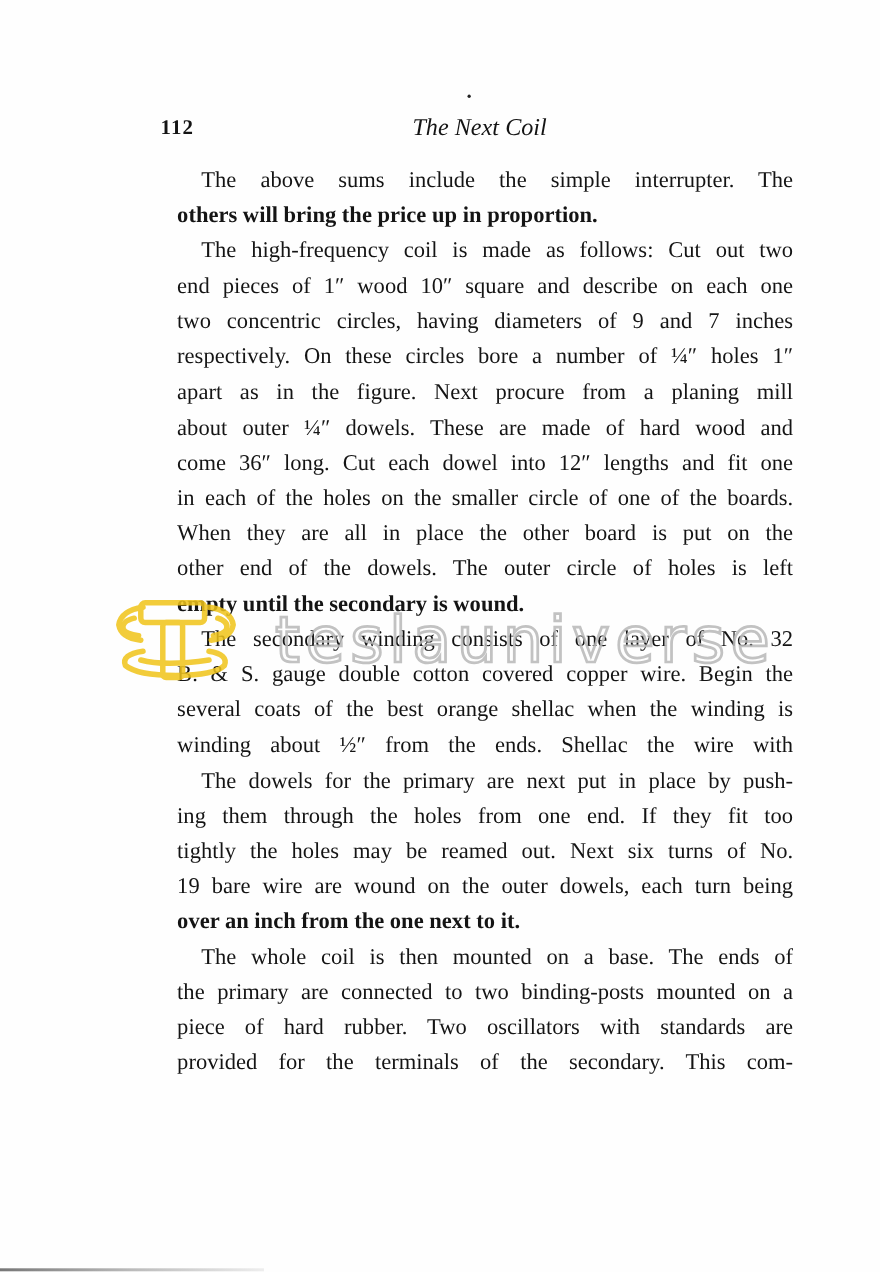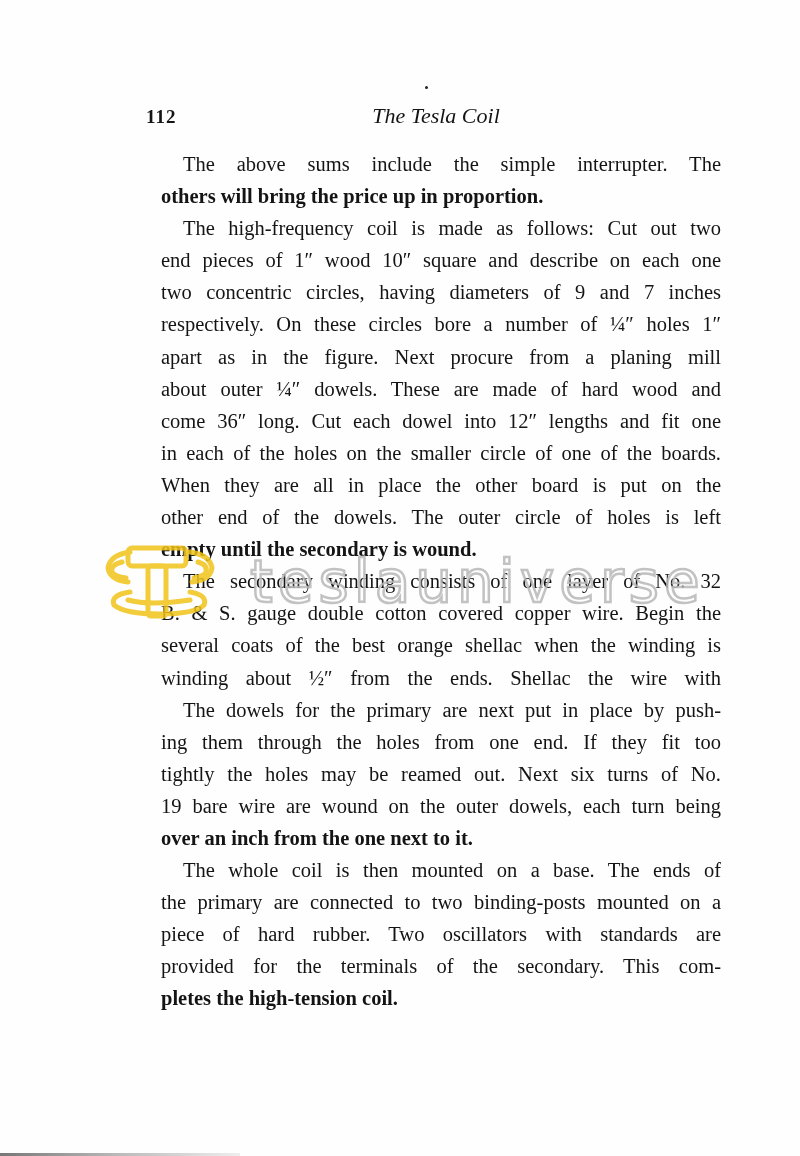--- a/index.html
+++ b/index.html
@@ -27,21 +27,21 @@
       background: linear-gradient(to right, #777, #bbb, #eee); }
   </style>
 </head>
 <body>
 
 <div class="page">
   <div class="dot"></div>
 
   <div class="header">
     <span class="page-number">112</span>
-    <div class="running-title">The Tesla Coil</div>
+    <div class="running-title">The Next Coil</div>
   </div>
 
   <div class="body-text">
 
     <div>
       <div class="line indent">The above sums include the simple interrupter. The</div>
       <div class="line last">others will bring the price up in proportion.</div>
     </div>
 
     <div>
@@ -71,21 +71,20 @@
       <div class="line">tightly the holes may be reamed out. Next six turns of No.</div>
       <div class="line">19 bare wire are wound on the outer dowels, each turn being</div>
       <div class="line last">over an inch from the one next to it.</div>
     </div>
 
     <div>
       <div class="line indent">The whole coil is then mounted on a base. The ends of</div>
       <div class="line">the primary are connected to two binding-posts mounted on a</div>
       <div class="line">piece of hard rubber. Two oscillators with standards are</div>
       <div class="line">provided for the terminals of the secondary. This com-</div>
-      <div class="line last">pletes the high-tension coil.</div>
     </div>
   </div>
 
   <svg class="watermark" viewBox="0 0 620 80" xmlns="http://www.w3.org/2000/svg">
     <g fill="none" stroke="#f0c419" stroke-width="5" stroke-linecap="round" stroke-linejoin="round">
 
       <path d="M30 12 Q10 15 8 28 Q10 40 28 42"></path>
       <path d="M22 22 Q10 25 12 32 Q14 36 26 38"></path>
       <path d="M30 52 Q10 55 14 65 Q25 74 60 74 Q95 74 104 65 Q108 55 90 52"></path>
       <path d="M28 60 Q50 66 90 60"></path>

